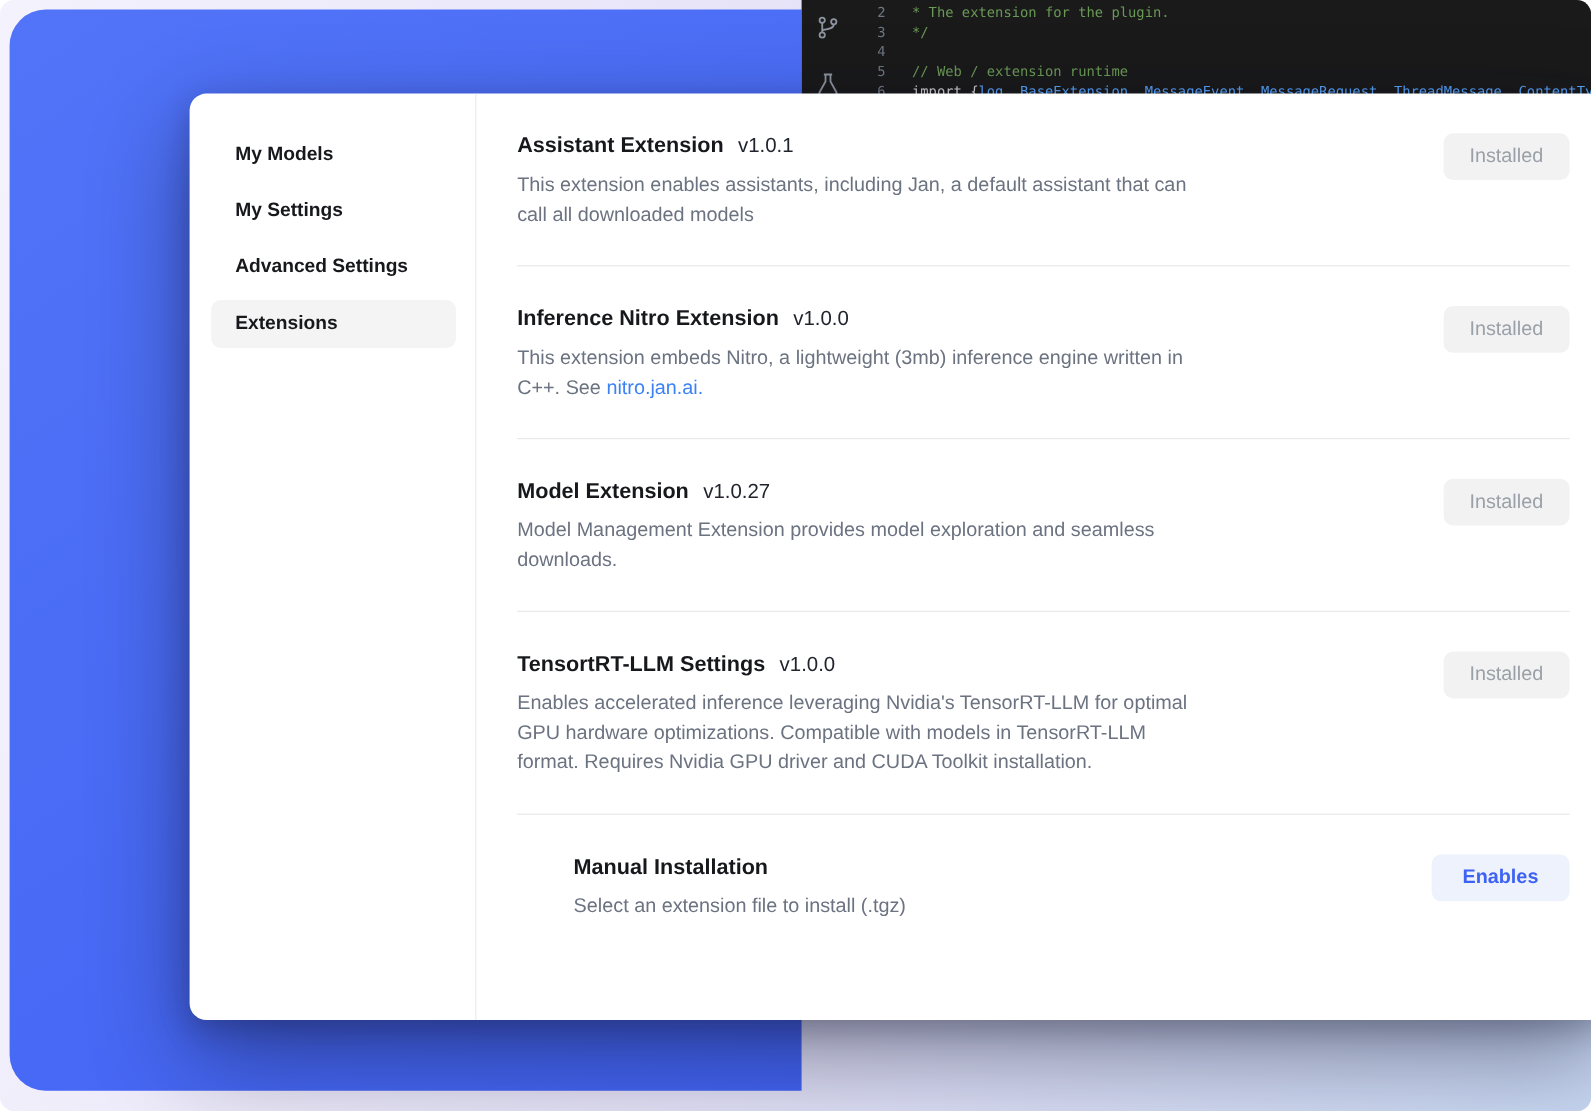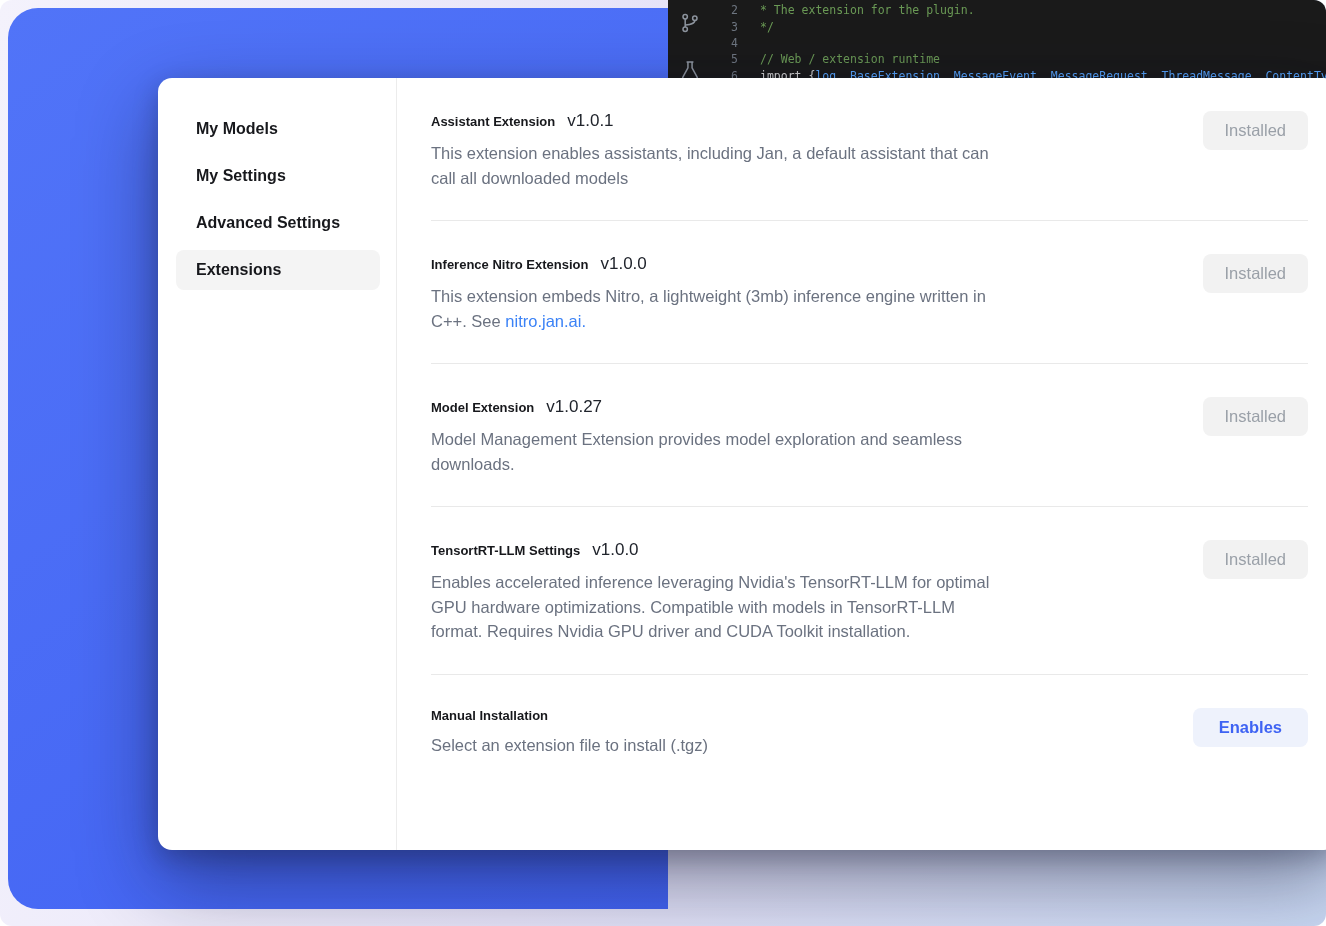--- a/index.html
+++ b/index.html
@@ -46,24 +46,24 @@
     position:absolute;left:158px;top:78px;width:1180px;height:772px;
     background:var(--modal-bg);border-radius:14px;display:flex;overflow:hidden;
     box-shadow:0 30px 80px rgba(15,18,45,.45),0 8px 24px rgba(15,18,45,.25);
   }
   .sidebar{width:239px;flex:none;border-right:1px solid #ececec;padding:31px 16px 0 18px;box-sizing:border-box;}
   .side-item{padding:11px 20px;border-radius:8px;font-size:16px;font-weight:700;
     color:var(--title-text);margin-bottom:7px;cursor:pointer;}
   .side-item.active{background:var(--sidebar-active-bg);}
   .content{flex:1;padding:0 30px 0 34px;box-sizing:border-box;}
   .ext-row{display:flex;align-items:flex-start;padding:33px 0 30px;border-bottom:1px solid var(--divider);}
-  .ext-row.last{border-bottom:none;}
+  .ext-row.last{border-bottom:none;margin-left:47px;}
   .ext-info{flex:1;}
   .ext-title{display:flex;align-items:baseline;gap:12px;}
-  .ext-title .t{font-size:13px;font-weight:700;color:var(--title-text);}
+  .ext-title .t{font-size:18px;font-weight:700;color:var(--title-text);}
   .version{font-size:17px;font-weight:400;color:#20242c;}
   .desc{margin:10px 0 0;font-size:16.5px;line-height:24.5px;color:var(--desc-text);max-width:575px;}
   .link{color:var(--link-blue);text-decoration:none;cursor:pointer;margin-top:44px;}
   .btn{flex:none;margin-left:auto;border:none;border-radius:8px;font-family:inherit;
     font-size:16.5px;font-weight:400;padding:10px 22px;cursor:pointer;}
   .btn.installed{background:var(--installed-bg);color:var(--installed-text);}
   .btn.select{background:var(--select-bg);color:var(--select-text);font-weight:700;padding:10px 26px;}
 </style>
 </head>
 <body>

